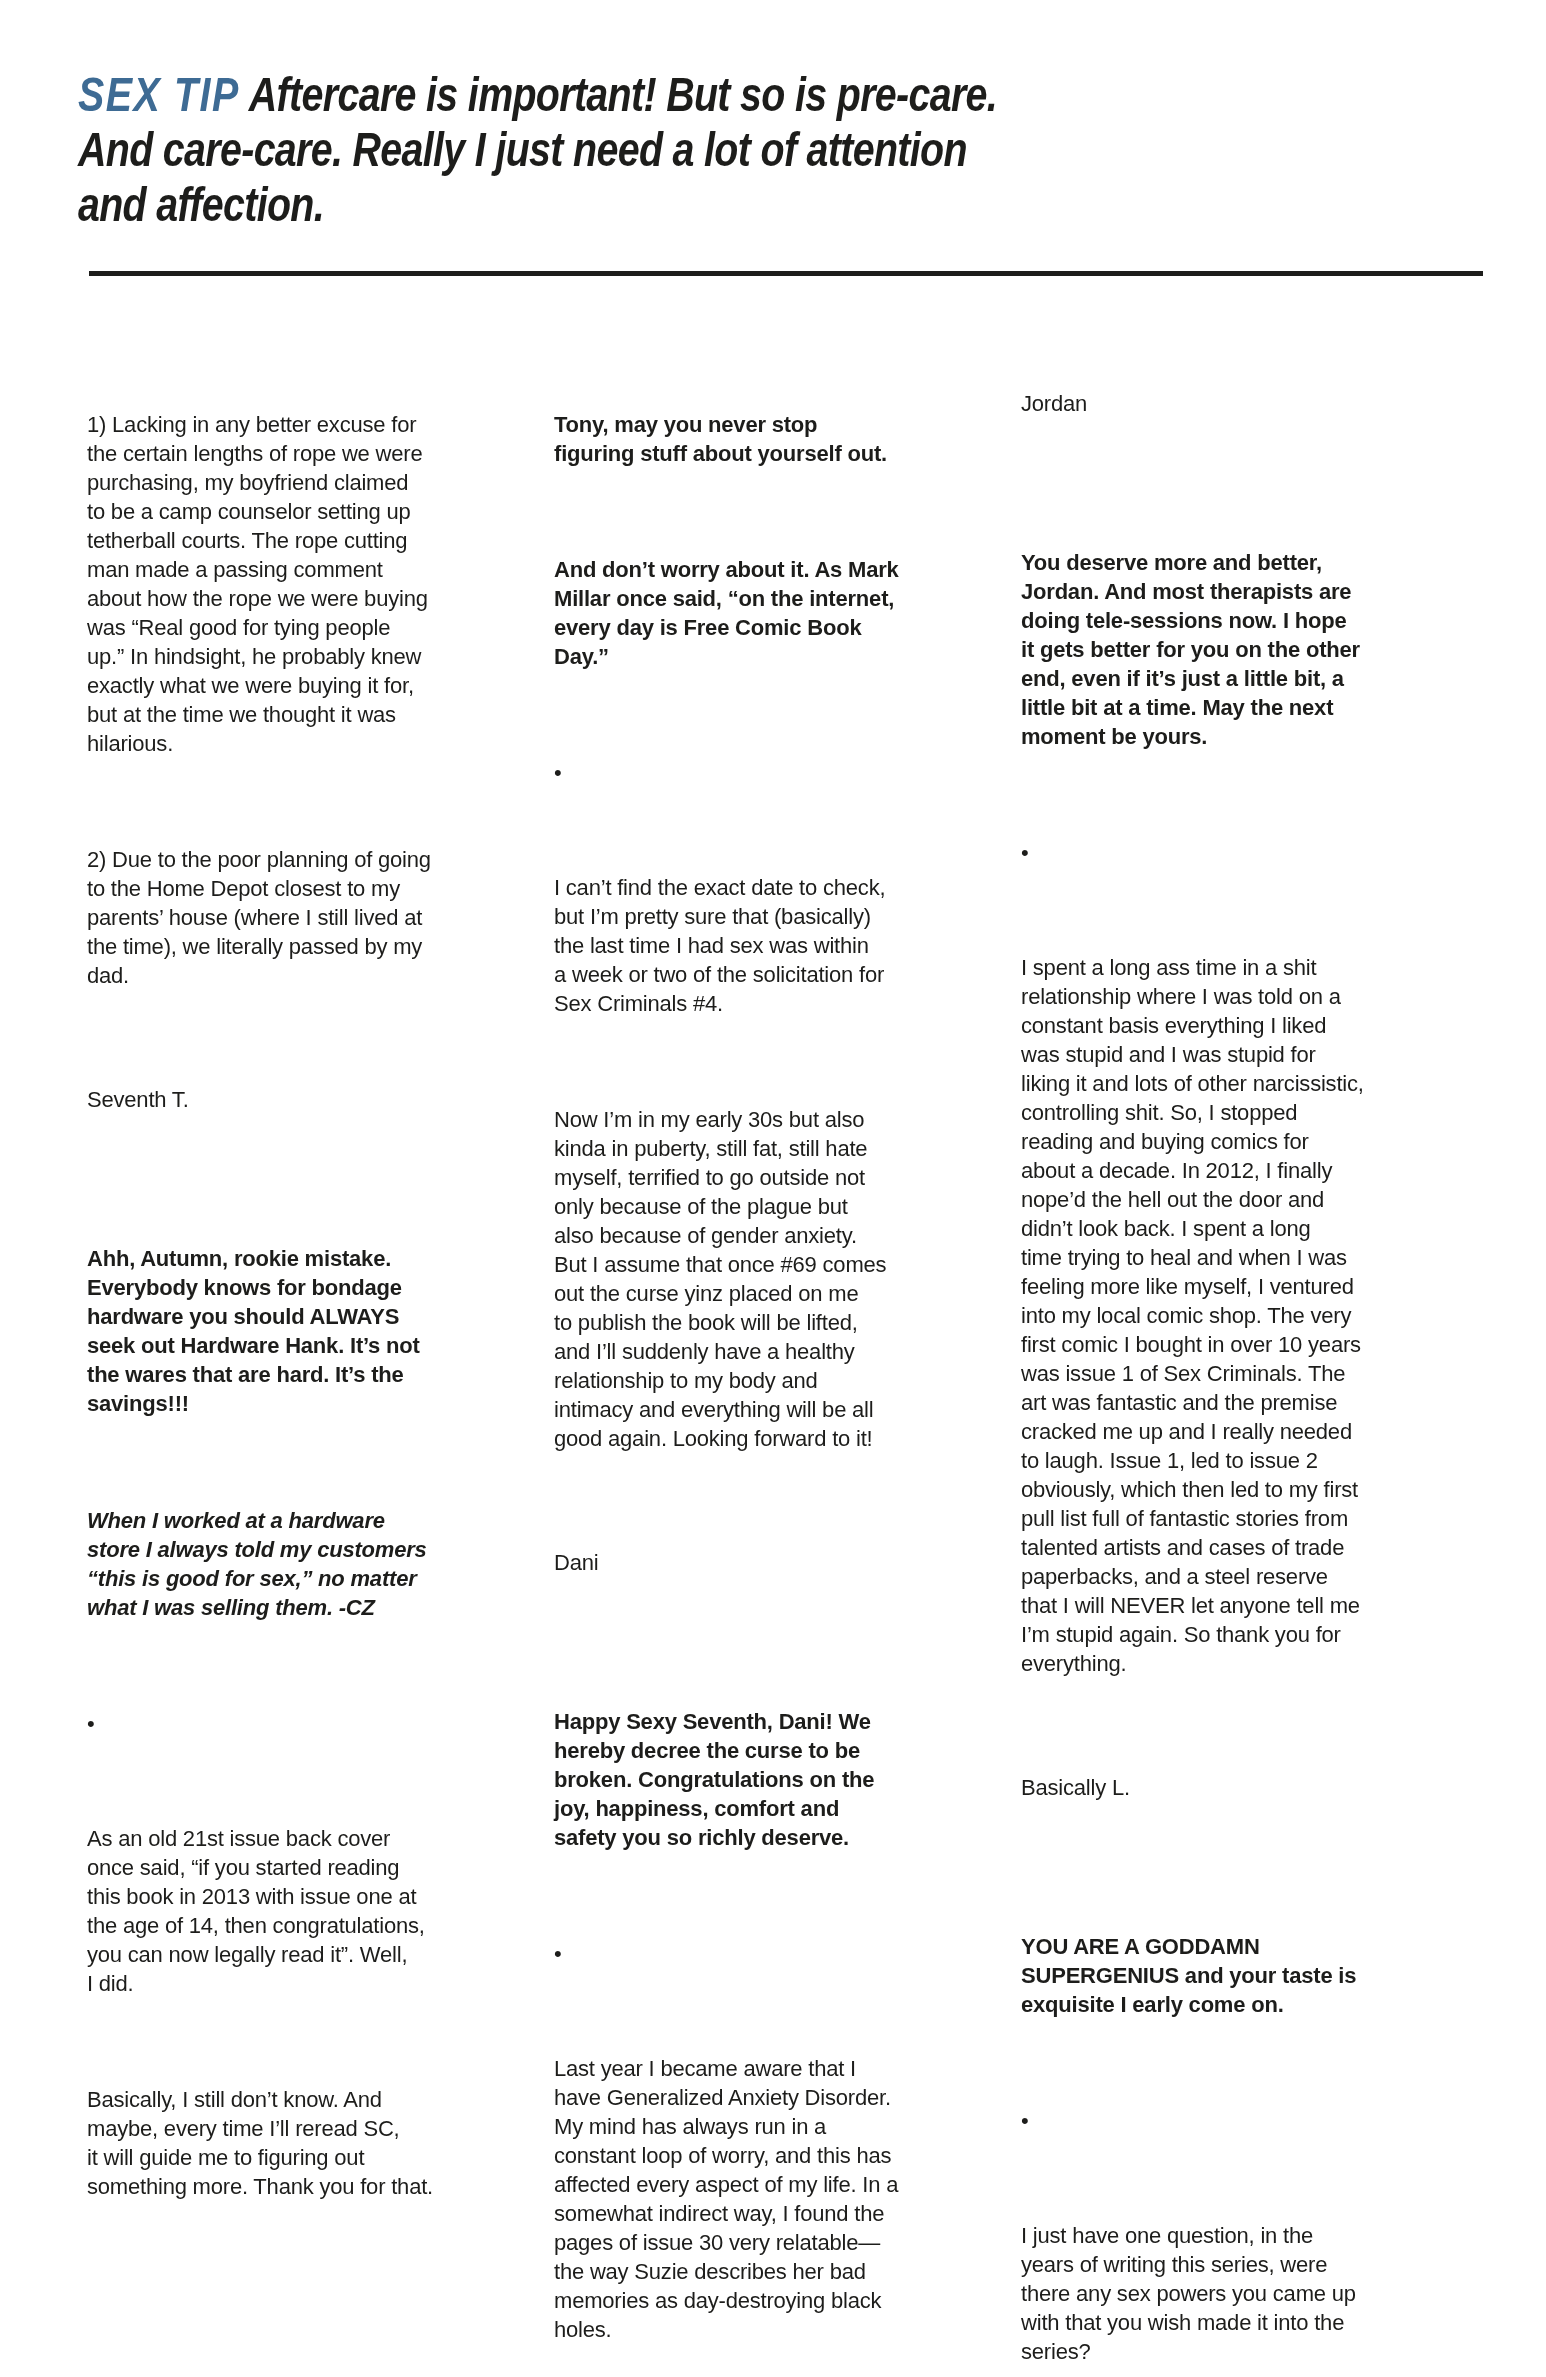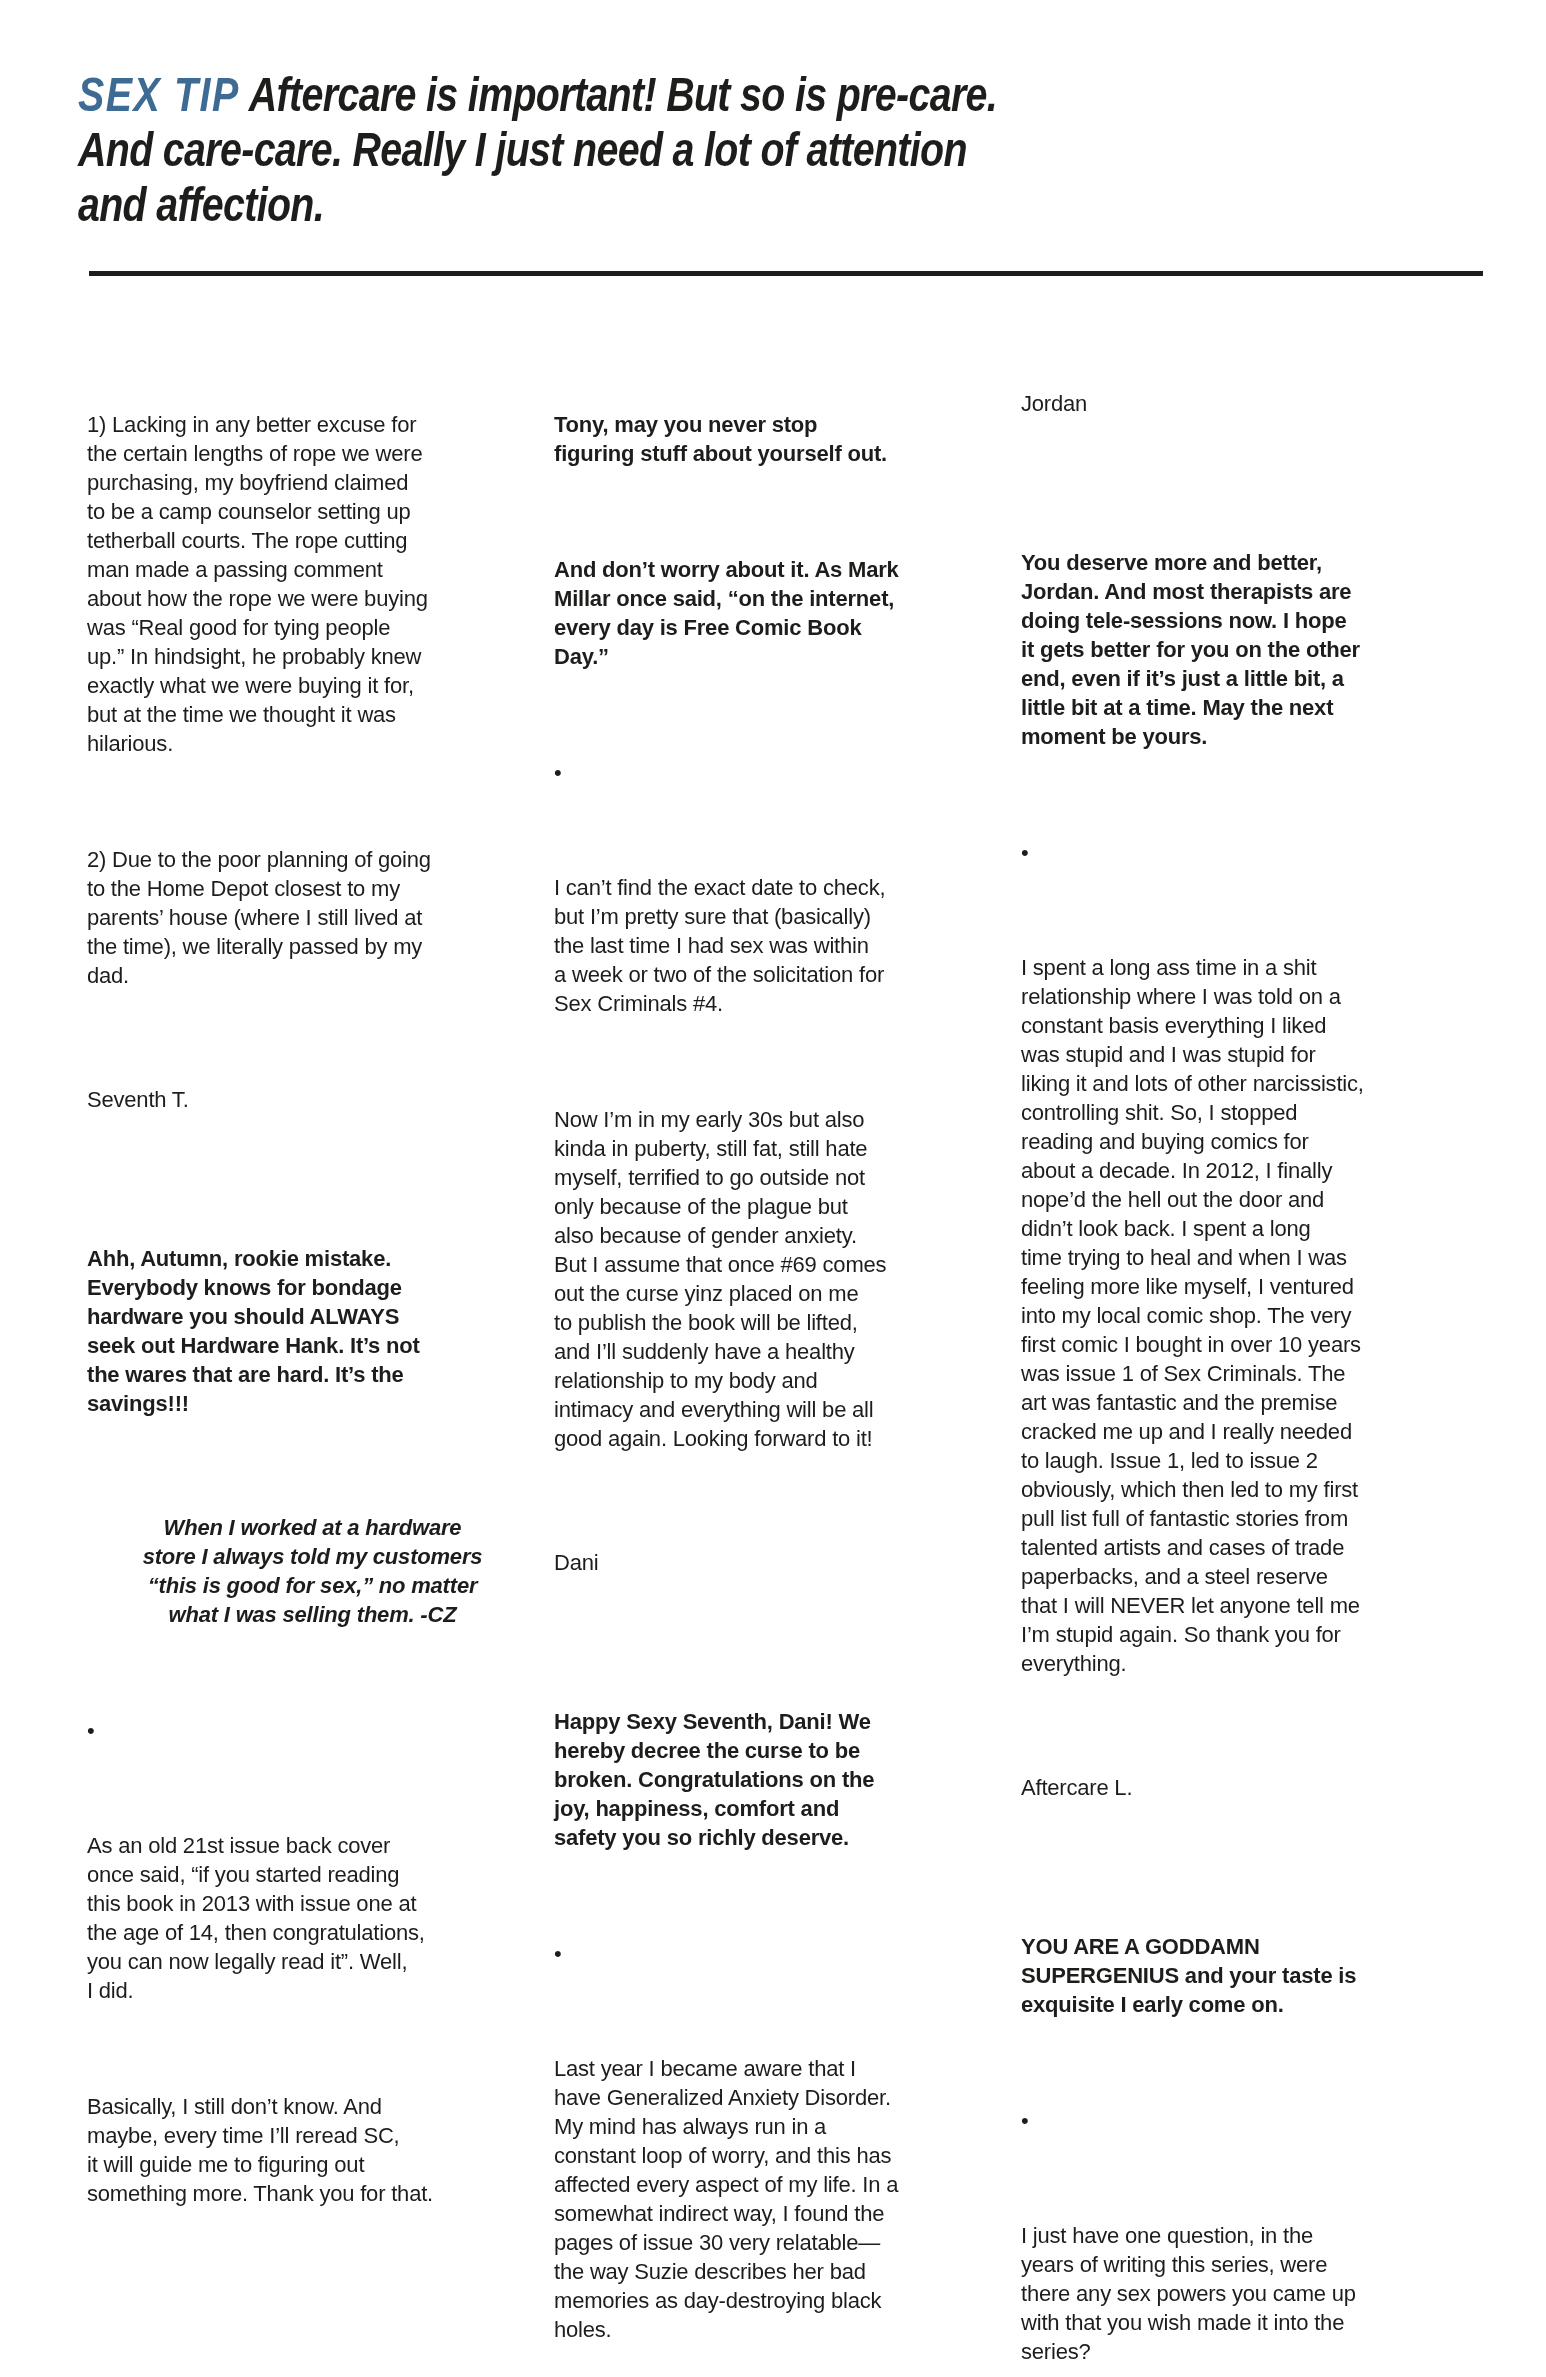--- a/index.html
+++ b/index.html
@@ -27,21 +27,21 @@
     position:absolute;top:352px;
     font-size:22px;line-height:29px;letter-spacing:-0.2px;
     white-space:pre;color:var(--text,#1d1d1b);
   }
   .col-1{left:87px;width:451px;}
   .col-2{left:554px;width:436px;}
   .col-3{left:1021px;top:323px;width:426px;}
   .para{margin:0 0 29px 0;}
   .sig{margin:8px 0 72px 0;}
   .reply{margin:0 0 29px 0;font-weight:700;}
-  .reply-em{margin:8px 0 29px 0;font-weight:700;font-style:italic;text-align:center;}
+  .reply-em{margin:1px 0 29px 0;font-weight:700;font-style:italic;}
   .bullet{margin:0 0 28px 0;}
 </style>
 </head>
 <body>
 
 <div class="masthead">
   <span class="line"><span class="tip-label">SEX TIP</span><span>Aftercare is important! But so is pre-care.</span></span>
   <span class="line">And care-care. Really I just need a lot of attention</span>
   <span class="line">and affection.</span>
 </div>
@@ -165,21 +165,21 @@
 art was fantastic and the premise
 cracked me up and I really needed
 to laugh. Issue 1, led to issue 2
 obviously, which then led to my first
 pull list full of fantastic stories from
 talented artists and cases of trade
 paperbacks, and a steel reserve
 that I will NEVER let anyone tell me
 I’m stupid again. So thank you for
 everything.</div>
-  <div class="sig">Aftercare L.</div>
+  <div class="sig">Basically L.</div>
   <div class="reply">YOU ARE A GODDAMN
 SUPERGENIUS and your taste is
 exquisite I early come on.</div>
   <div class="bullet">•</div>
   <div class="para">I just have one question, in the
 years of writing this series, were
 there any sex powers you came up
 with that you wish made it into the
 series?</div>
   

